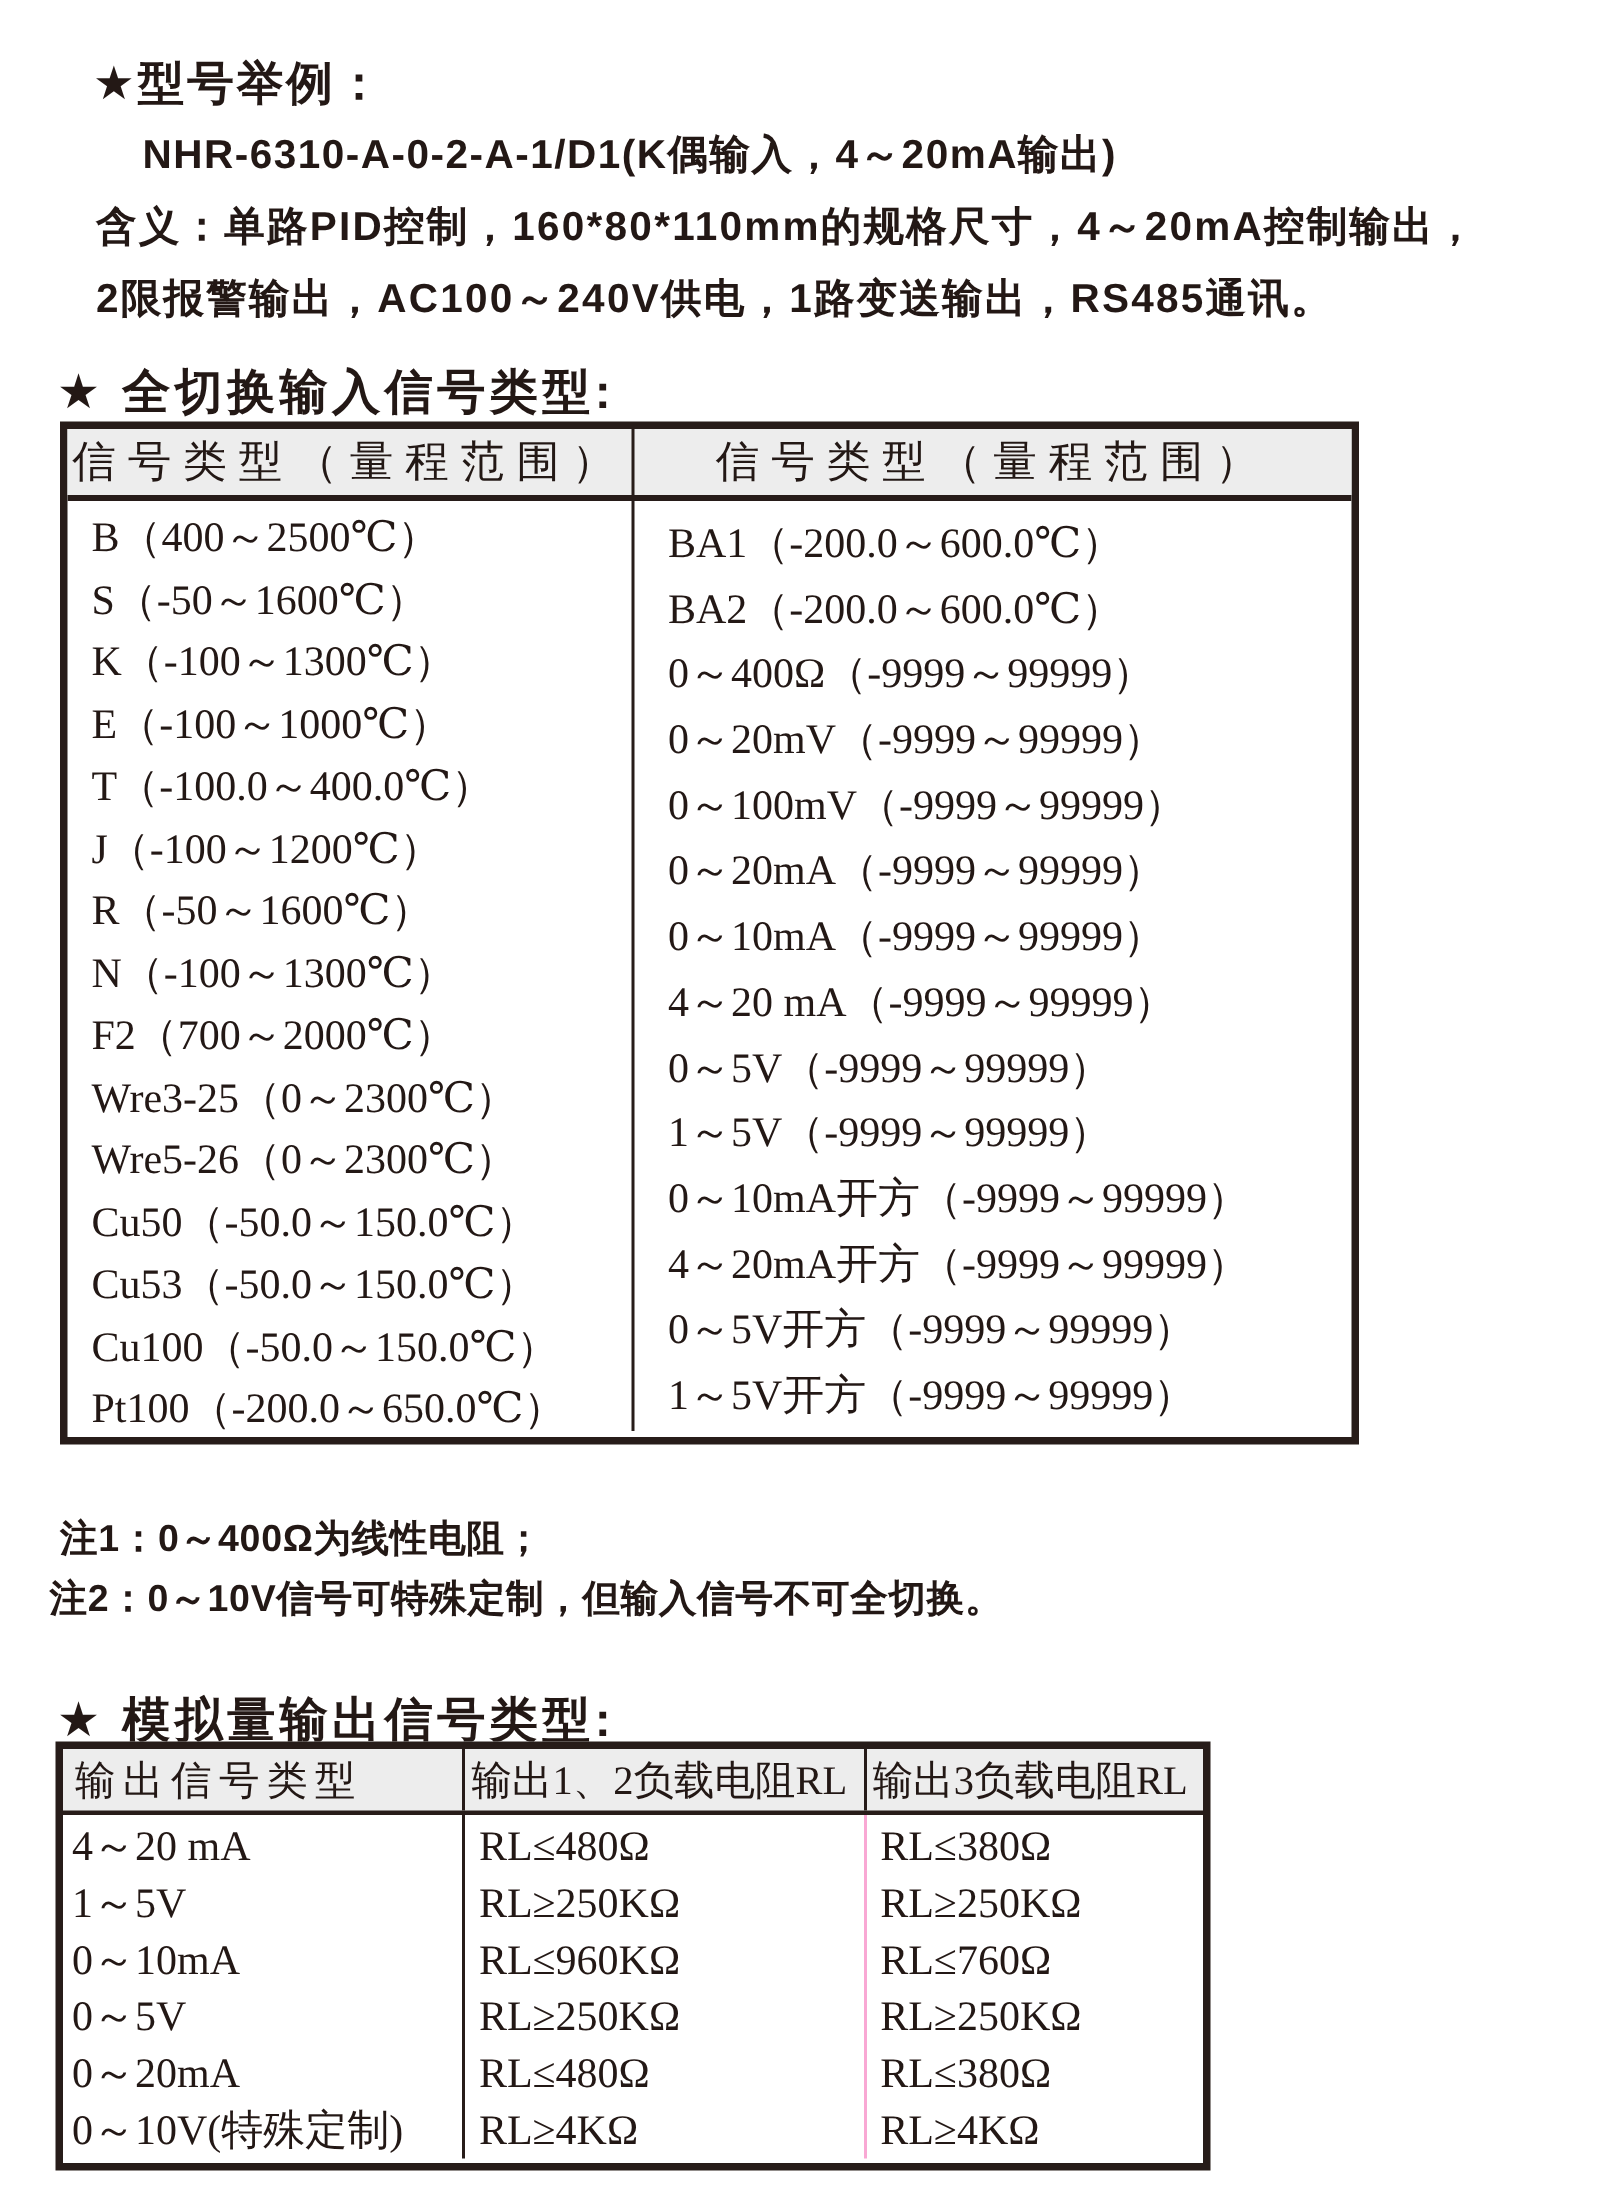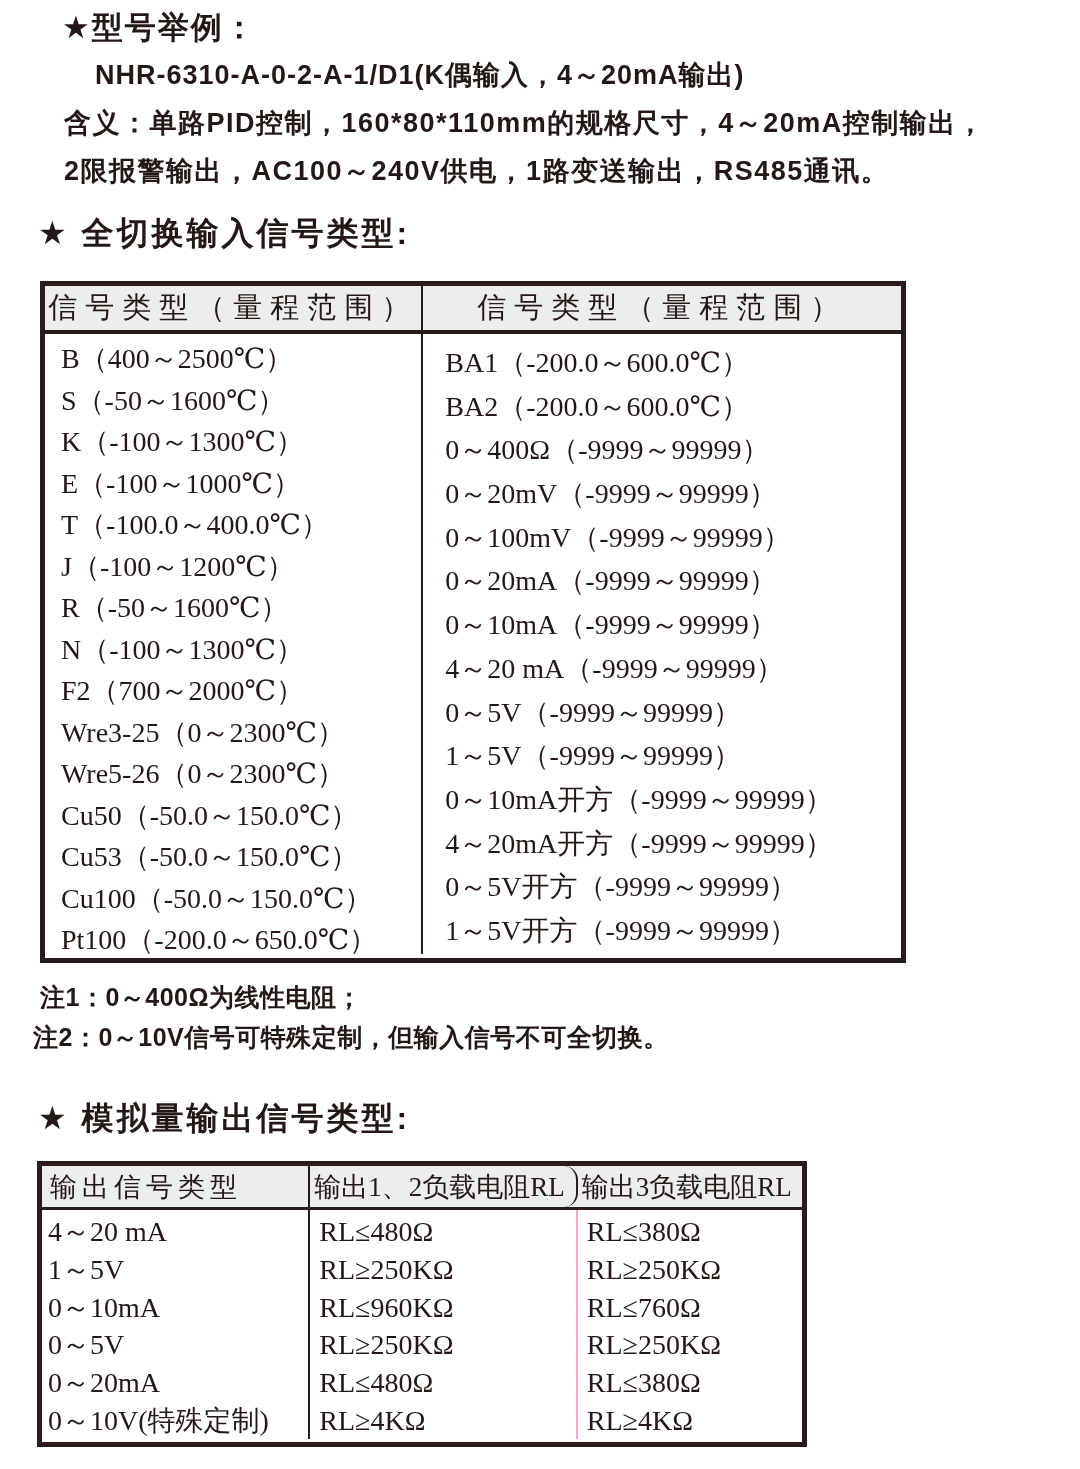--- a/index.html
+++ b/index.html
@@ -6,21 +6,21 @@
   html, body { background: #ffffff; }
   body {
     position: relative;
     width: 1080px;
     height: 1469px;
     color: #231815;
     overflow: hidden;
     font-family: "Liberation Sans", "DejaVu Sans", sans-serif;
   }
   .sans  { font-family: "Liberation Sans", "DejaVu Sans", sans-serif; }
-  .abs   { position: absolute; white-space: nowrap; }
+  .abs   { position: absolute; white-space: nowrap; margin-top: 28px; }
 
   
   .doc-title      { left: 62px;  top: 7px;   font-size: 31px; font-weight: bold; letter-spacing: 2px; }
   .model-code     { left: 95px;  top: 57px;  font-size: 27px; font-weight: bold; letter-spacing: 1px; }
   .desc-line1     { left: 64px;  top: 105px; font-size: 27px; font-weight: bold; letter-spacing: 1.5px; }
   .desc-line2     { left: 64px;  top: 153px; font-size: 27px; font-weight: bold; letter-spacing: 1.5px; }
 
   
   .sec-heading    { font-size: 32px; font-weight: bold; letter-spacing: 3px; }
   .heading-input  { left: 38px; top: 212px; }
@@ -60,21 +60,21 @@
     border: 5px solid #271c19;
     background: #ffffff;
   }
   .t2-header { display: flex; height: 44px; background: #ededed; border-bottom: 3px solid #271c19; }
   .t2-hcell  {
     display: flex; align-items: center;
     font-family: "Liberation Serif", "DejaVu Serif", serif;
     font-size: 27px; white-space: nowrap; overflow: hidden; text-align: center;
   }
   .t2-h1 { width: 35.3%; border-right: 2px solid #271c19; padding-left: 8px; letter-spacing: 5px; }
-  .t2-h2 { width: 35.2%; border-right: 2px solid #271c19; padding-left: 4px; letter-spacing: 0; border-radius: 14px; }
+  .t2-h2 { width: 35.2%; border-right: 2px solid #271c19; padding-left: 4px; letter-spacing: 0; }
   .t2-h3 { flex: 1; padding-left: 4px; letter-spacing: 0; }
   .t2-body { display: flex; height: calc(100% - 47px); }
   .t2-col  { padding-top: 3px; overflow: hidden; }
   .t2-c1   { width: 35.3%; border-right: 2px solid #271c19; padding-left: 6px; }
   .t2-c2   { width: 35.2%; border-right: 2px solid #f9a8d4; padding-left: 9px; }
   .t2-c3   { flex: 1; padding-left: 9px; }
   .t2-row  { height: 37.8px; line-height: 37.8px; font-size: 28px; white-space: nowrap;
              font-family: "Liberation Serif", "DejaVu Serif", serif; }
 </style>
 </head>

